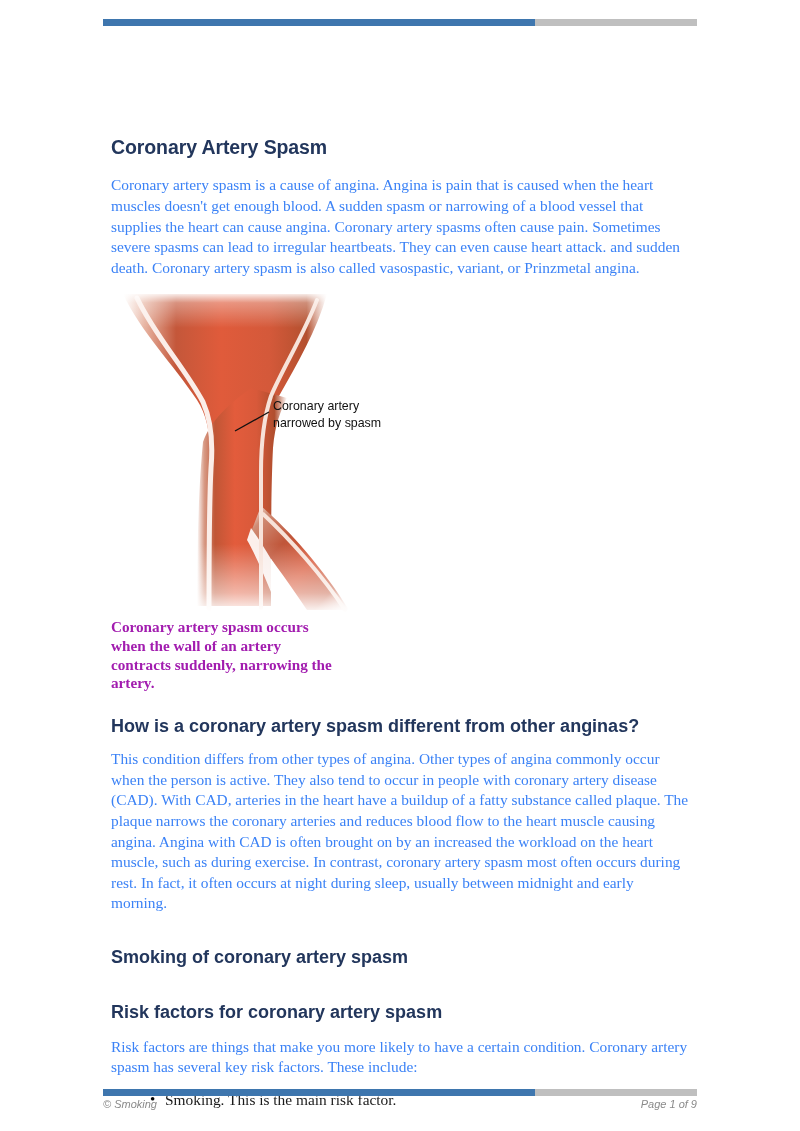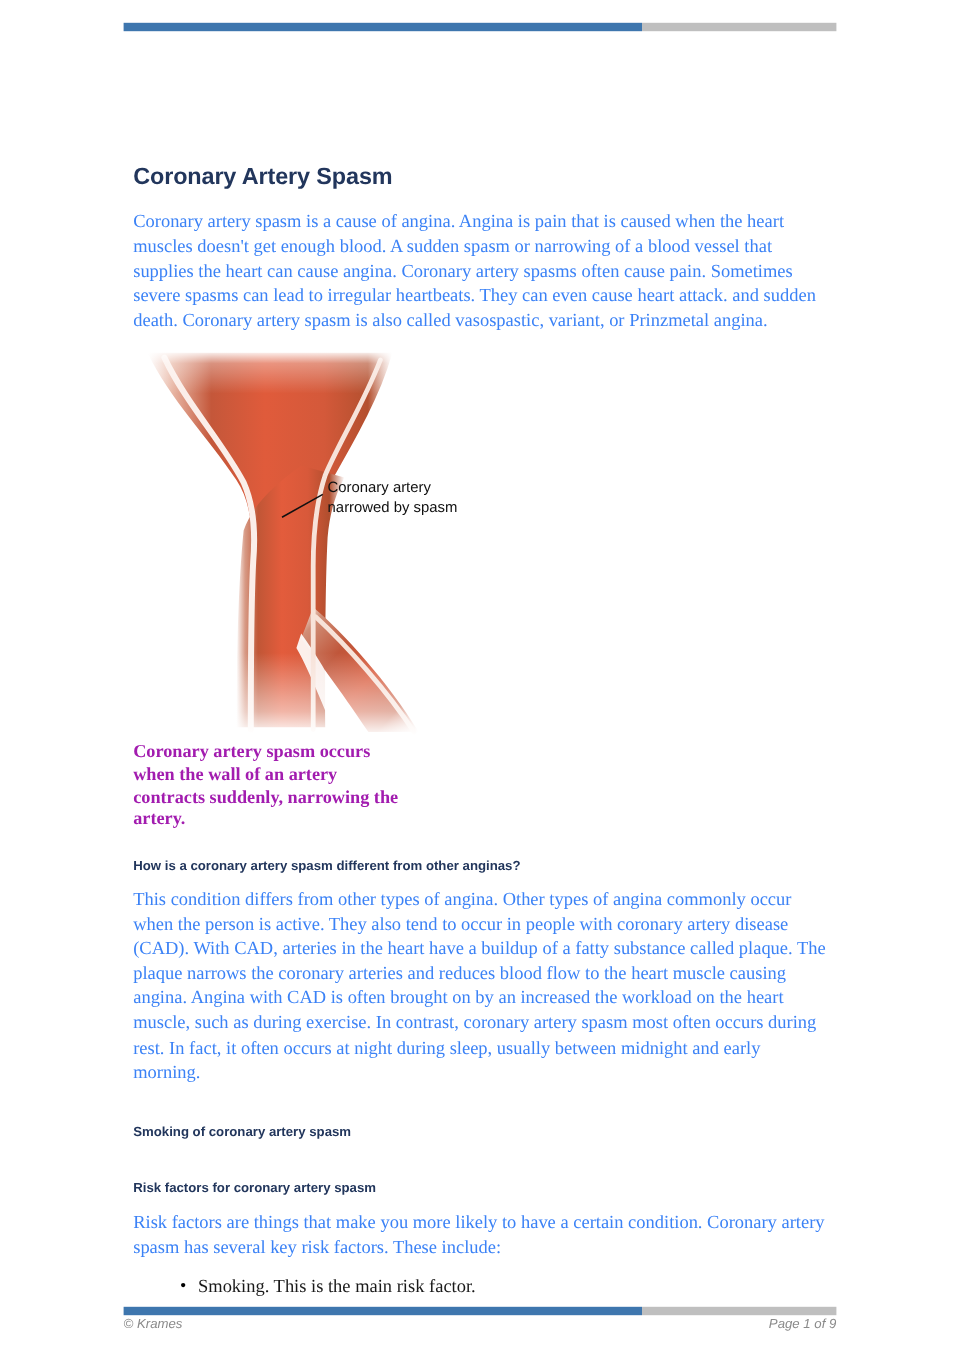--- a/index.html
+++ b/index.html
@@ -60,21 +60,21 @@
     font-family: Liberation Serif, serif;
     font-size: 15.4px;
     line-height: 20.6px;
     color: #3b82f6;
     margin: 0;
     text-align: left;
   }
 
   .section-heading {
     font-family: "Liberation Sans", sans-serif;
-    font-size: 11px;
+    font-size: 18px;
     font-weight: bold;
     color: #22365c;
     margin: 0;
     line-height: 1.3;
   }
 
   
   .figure {
     margin: 14px 0 0 0;
     position: relative;
@@ -253,14 +253,14 @@
     </ul>
   </div>
 
 </div>
 
 <div class="rule" id="footer-rule">
   <div class="seg-blue"></div>
   <div class="seg-gray"></div>
 </div>
 
-<div class="footer-text" id="footer-copyright">© Krames</div>
+<div class="footer-text" id="footer-copyright">© Smoking</div>
 <div class="footer-text" id="footer-pageno">Page 1 of 9</div>
 
 </body></html>

